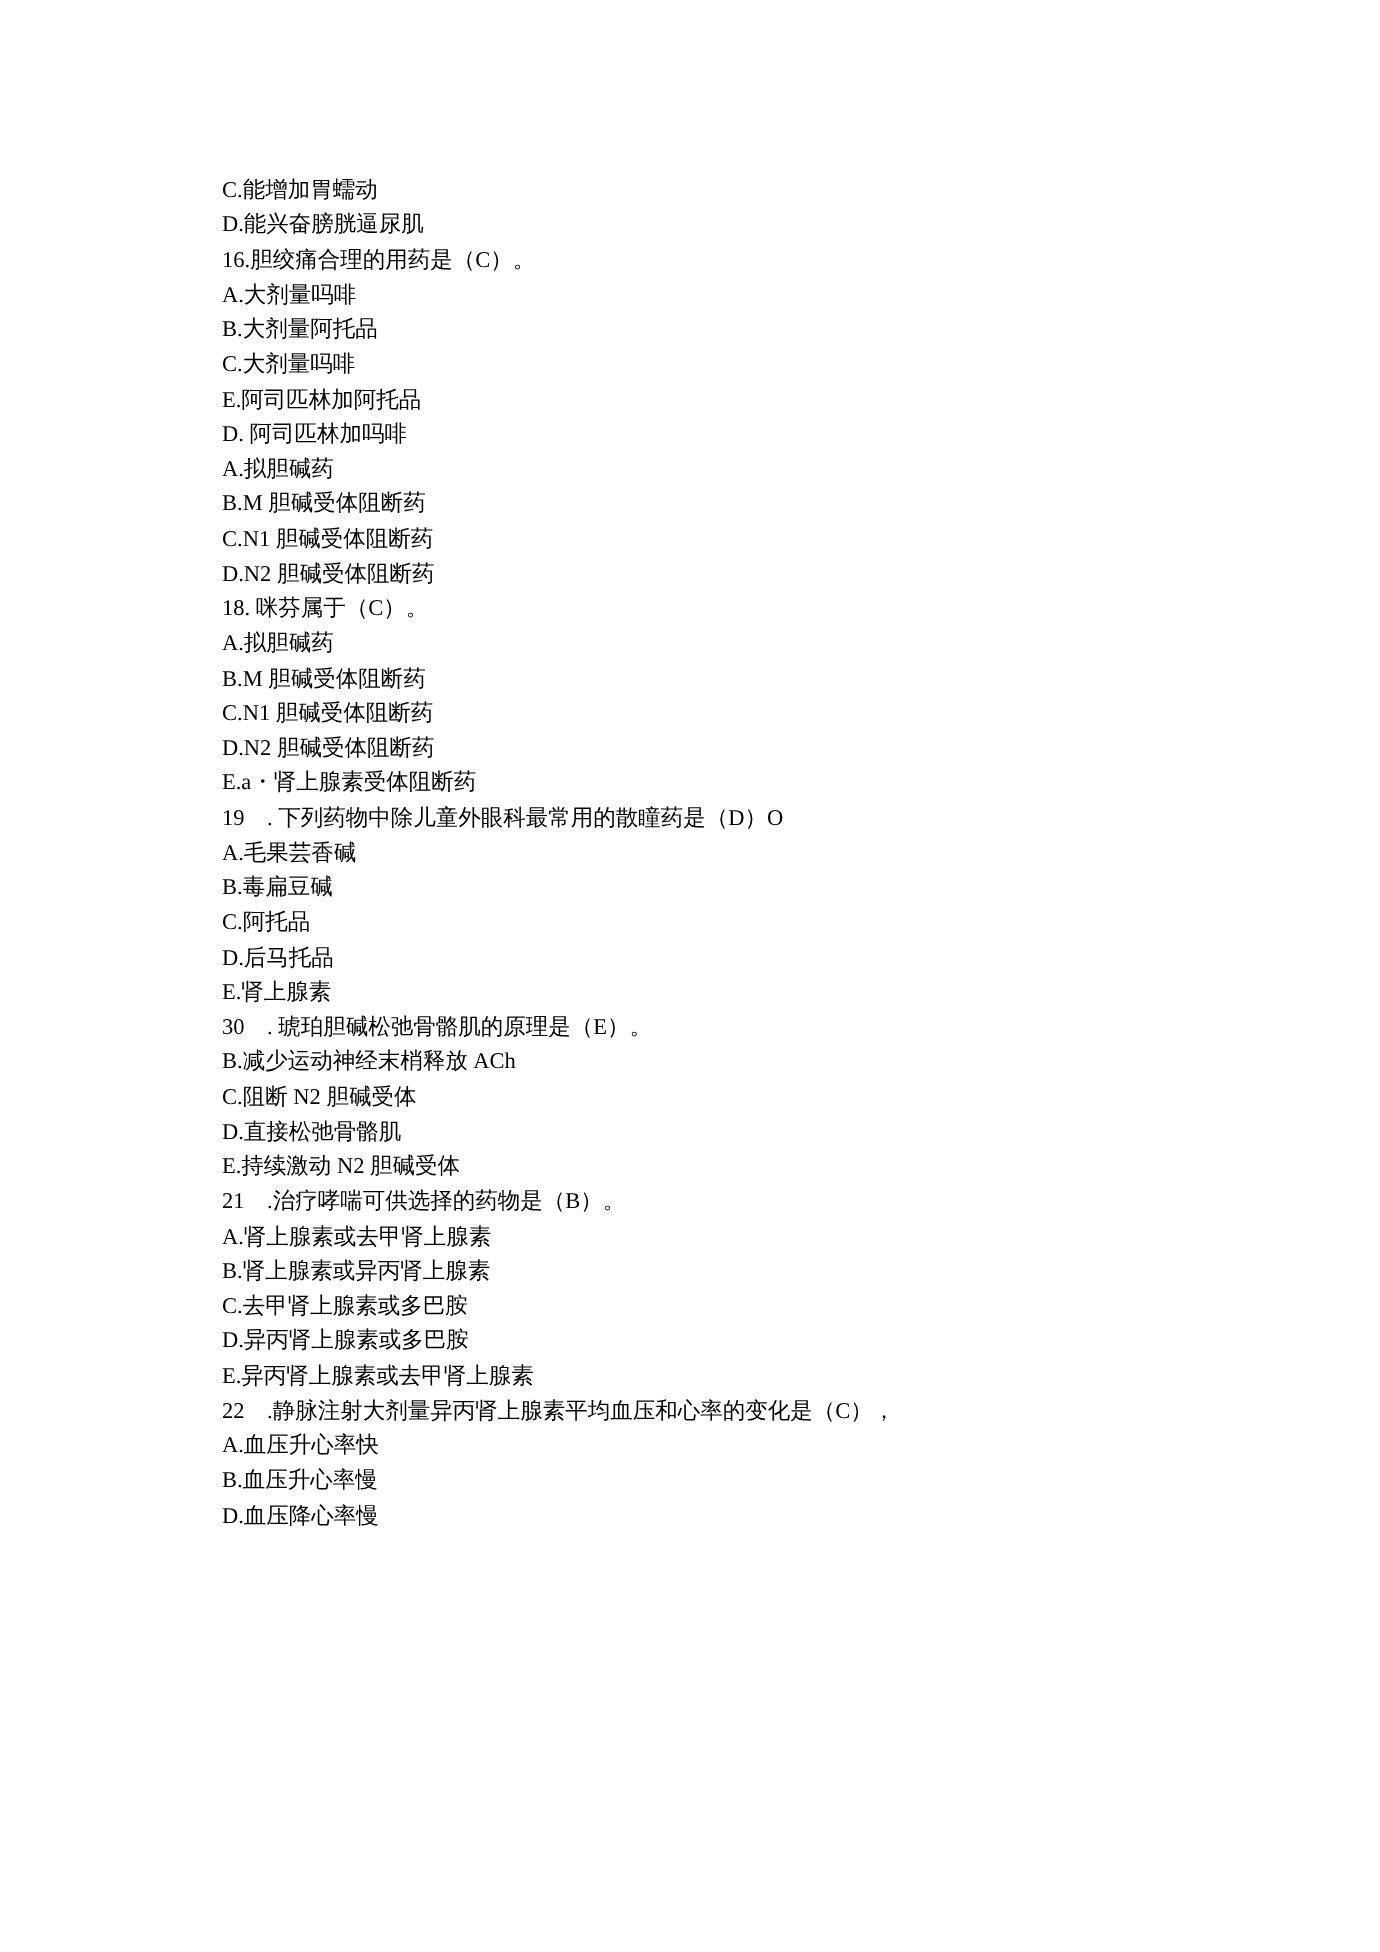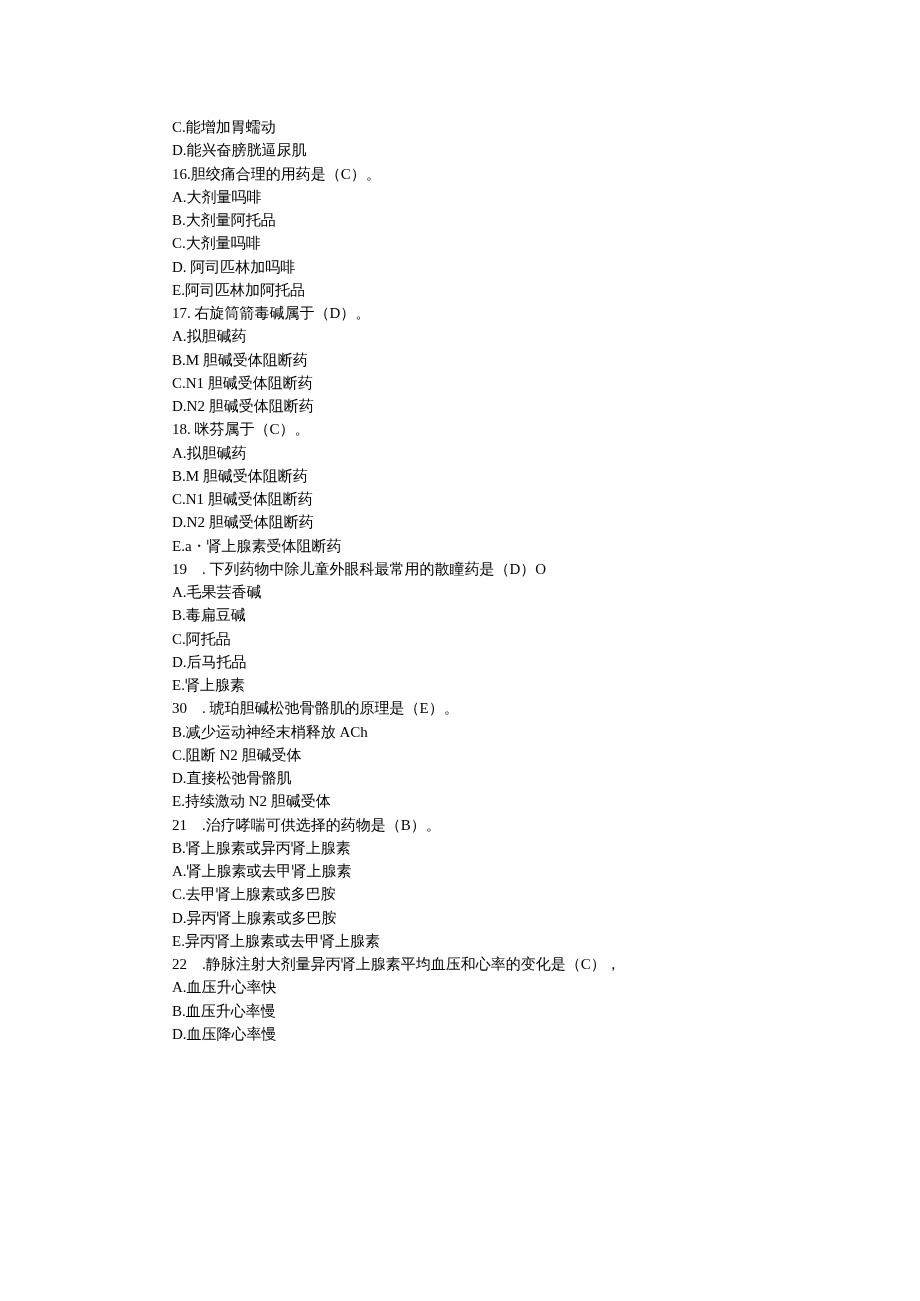--- a/index.html
+++ b/index.html
@@ -12,36 +12,34 @@
     line-height: 1.55;
   }
   .page {
     width: 920px;
     min-height: 1301px;
     box-sizing: border-box;
     padding: 116px 0 0 148px;
   }
   .line {
     white-space: pre;
-    margin-left: 24px;
   }
 </style>
 </head>
 <body>
 
 <div class="page">
   <div class="line">C.能增加胃蠕动</div>
   <div class="line">D.能兴奋膀胱逼尿肌</div>
   <div class="line">16.胆绞痛合理的用药是（C）。</div>
   <div class="line">A.大剂量吗啡</div>
   <div class="line">B.大剂量阿托品</div>
   <div class="line">C.大剂量吗啡</div>
+  <div class="line">E.阿司匹林加阿托品</div>
   <div class="line">D. 阿司匹林加吗啡</div>
-  <div class="line">E.阿司匹林加阿托品</div>
-  <div class="line">17. 右旋筒箭毒碱属于（D）。</div>
   <div class="line">A.拟胆碱药</div>
   <div class="line">B.M 胆碱受体阻断药</div>
   <div class="line">C.N1 胆碱受体阻断药</div>
   <div class="line">D.N2 胆碱受体阻断药</div>
   <div class="line">18. 咪芬属于（C）。</div>
   <div class="line">A.拟胆碱药</div>
   <div class="line">B.M 胆碱受体阻断药</div>
   <div class="line">C.N1 胆碱受体阻断药</div>
   <div class="line">D.N2 胆碱受体阻断药</div>
   <div class="line">E.a・肾上腺素受体阻断药</div>
@@ -50,22 +48,22 @@
   <div class="line">B.毒扁豆碱</div>
   <div class="line">C.阿托品</div>
   <div class="line">D.后马托品</div>
   <div class="line">E.肾上腺素</div>
   <div class="line">30    . 琥珀胆碱松弛骨骼肌的原理是（E）。</div>
   <div class="line">B.减少运动神经末梢释放 ACh</div>
   <div class="line">C.阻断 N2 胆碱受体</div>
   <div class="line">D.直接松弛骨骼肌</div>
   <div class="line">E.持续激动 N2 胆碱受体</div>
   <div class="line">21    .治疗哮喘可供选择的药物是（B）。</div>
+  <div class="line">A.肾上腺素或去甲肾上腺素</div>
   <div class="line">B.肾上腺素或异丙肾上腺素</div>
-  <div class="line">A.肾上腺素或去甲肾上腺素</div>
   <div class="line">C.去甲肾上腺素或多巴胺</div>
   <div class="line">D.异丙肾上腺素或多巴胺</div>
   <div class="line">E.异丙肾上腺素或去甲肾上腺素</div>
   <div class="line">22    .静脉注射大剂量异丙肾上腺素平均血压和心率的变化是（C），</div>
   <div class="line">A.血压升心率快</div>
   <div class="line">B.血压升心率慢</div>
   <div class="line">D.血压降心率慢</div>
 </div>
 
 </body></html>

